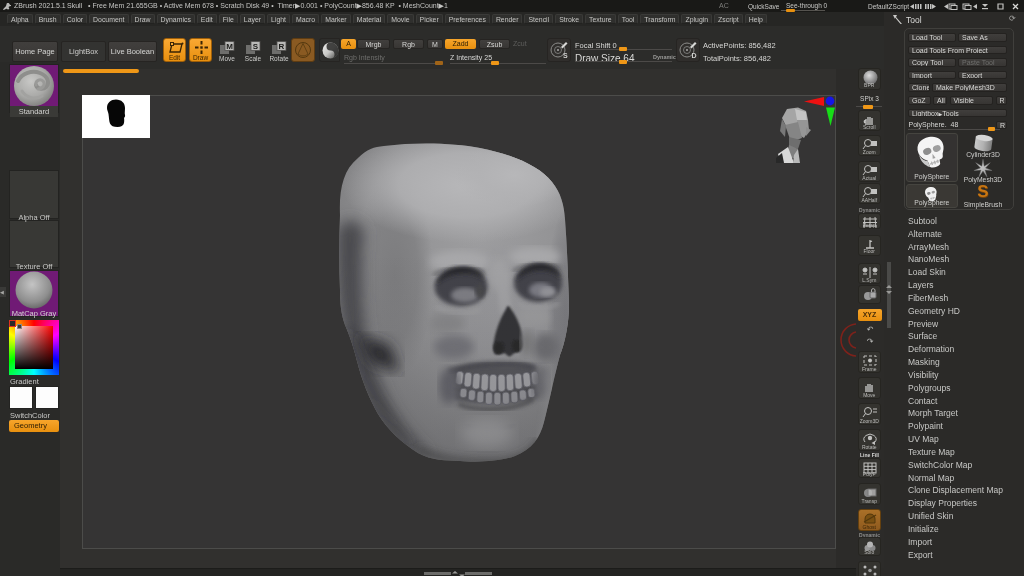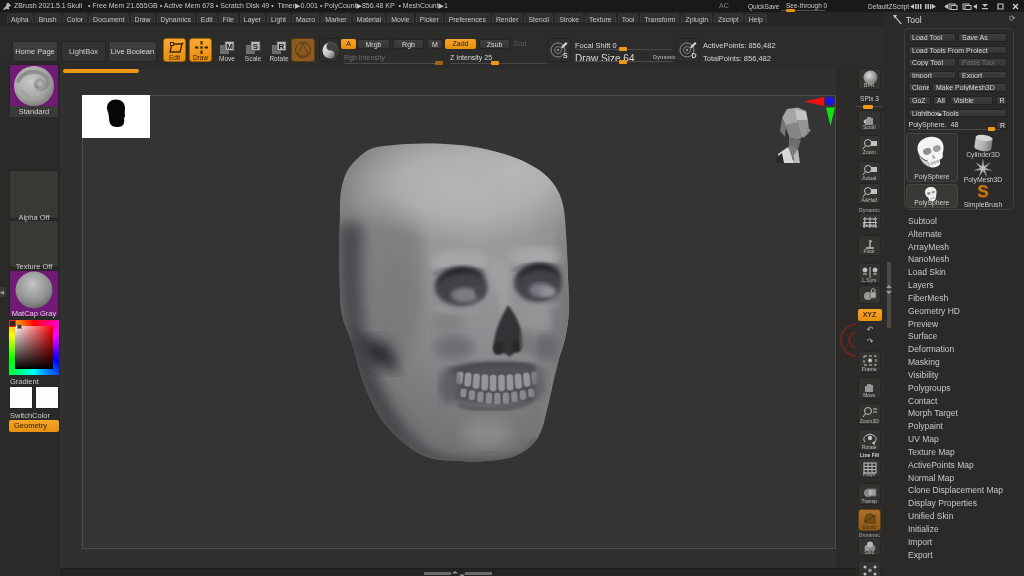--- a/index.html
+++ b/index.html
@@ -671,21 +671,21 @@
       <div>Surface</div>
       <div>Deformation</div>
       <div>Masking</div>
       <div>Visibility</div>
       <div>Polygroups</div>
       <div>Contact</div>
       <div>Morph Target</div>
       <div>Polypaint</div>
       <div>UV Map</div>
       <div>Texture Map</div>
-      <div>ActivePoints Map</div>
+      <div>SwitchColor Map</div>
       <div>Normal Map</div>
       <div>Clone Displacement Map</div>
       <div>Display Properties</div>
       <div>Unified Skin</div>
       <div>Initialize</div>
       <div>Import</div>
       <div>Export</div>
     </div>
 
 </div>

